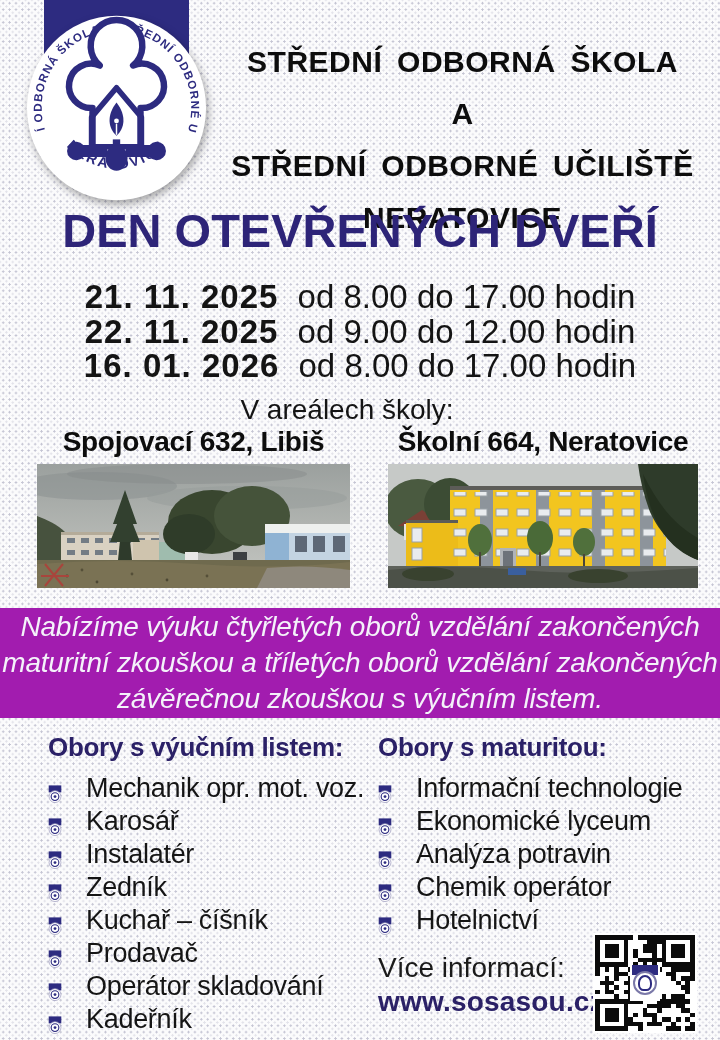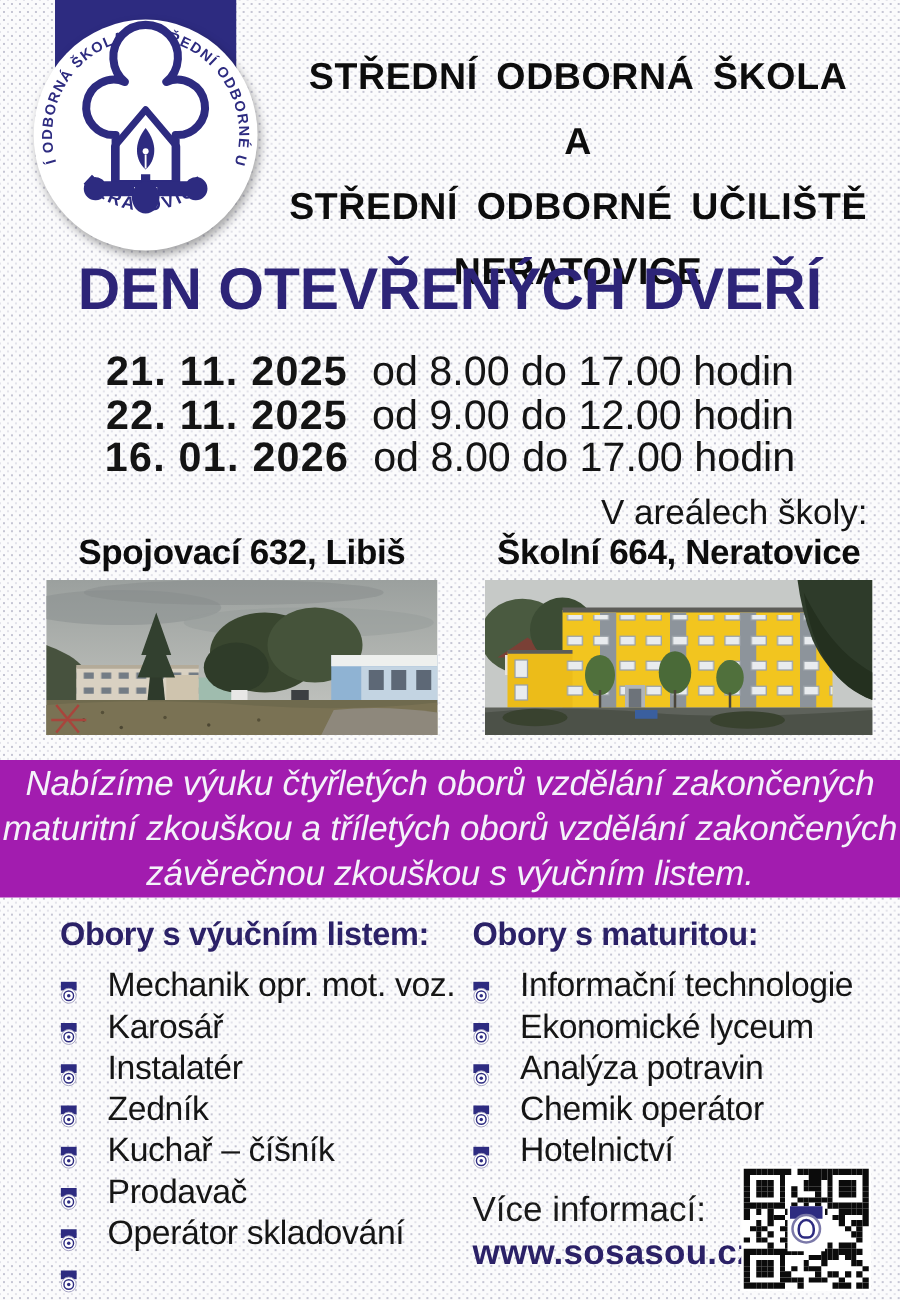--- a/index.html
+++ b/index.html
@@ -25,21 +25,21 @@
   
   .main-title{position:absolute;left:0;top:203px;width:720px;text-align:center;color:#2d2478;font-weight:700;font-size:47px;letter-spacing:0;}
 
   
   .dates{position:absolute;left:0;top:280px;width:720px;text-align:center;}
   .date-row{font-size:33px;line-height:34.5px;color:#141414;white-space:nowrap;}
   .date-row .d{font-weight:700;letter-spacing:1px;}
   .date-row .t{font-weight:400;margin-left:10px;}
 
   
-  .areals{position:absolute;left:0;top:394px;width:694px;text-align:right;font-size:28px;color:#141414;}
+  .areals{position:absolute;left:0;top:394px;width:694px;text-align:center;font-size:28px;color:#141414;}
   .loc{position:absolute;top:426px;font-size:28px;font-weight:700;color:#0d0d0d;text-align:center;letter-spacing:-.3px;}
   .loc.left{left:37px;width:313px;}
   .loc.right{left:388px;width:310px;}
 
   
   .photo{position:absolute;top:464px;height:124px;display:block;}
   .photo.left{left:37px;width:313px;}
   .photo.right{left:388px;width:310px;}
 
   
@@ -291,20 +291,21 @@
           </svg>
           <span>Operátor skladování</span>
         </li>
       <li>
           <svg class="bullet" viewBox="0 0 20 26">
             <rect x="1" width="18" height="10" fill="#2d2b80"></rect>
             <circle cx="10" cy="16" r="8.5" fill="#fff" stroke="#9a98bb" stroke-width="1"></circle>
             <circle cx="10" cy="16" r="5.5" fill="none" stroke="#2d2b80" stroke-width="1.6"></circle>
             <circle cx="10" cy="16" r="2" fill="#2d2b80"></circle>
           </svg>
+          <span>Kadeřník</span>
         </li>
     </ul>
   </div>
 
   <div class="col right">
     <h3>Obory s maturitou:</h3>
     <ul>
       <li>
           <svg class="bullet" viewBox="0 0 20 26">
             <rect x="1" width="18" height="10" fill="#2d2b80"></rect>

